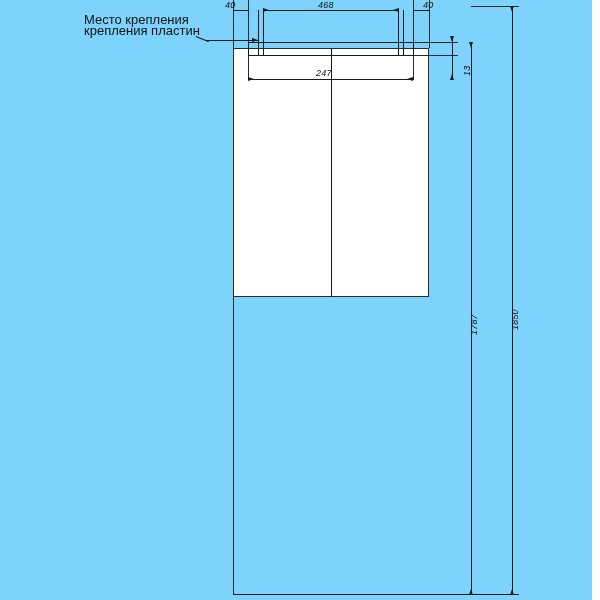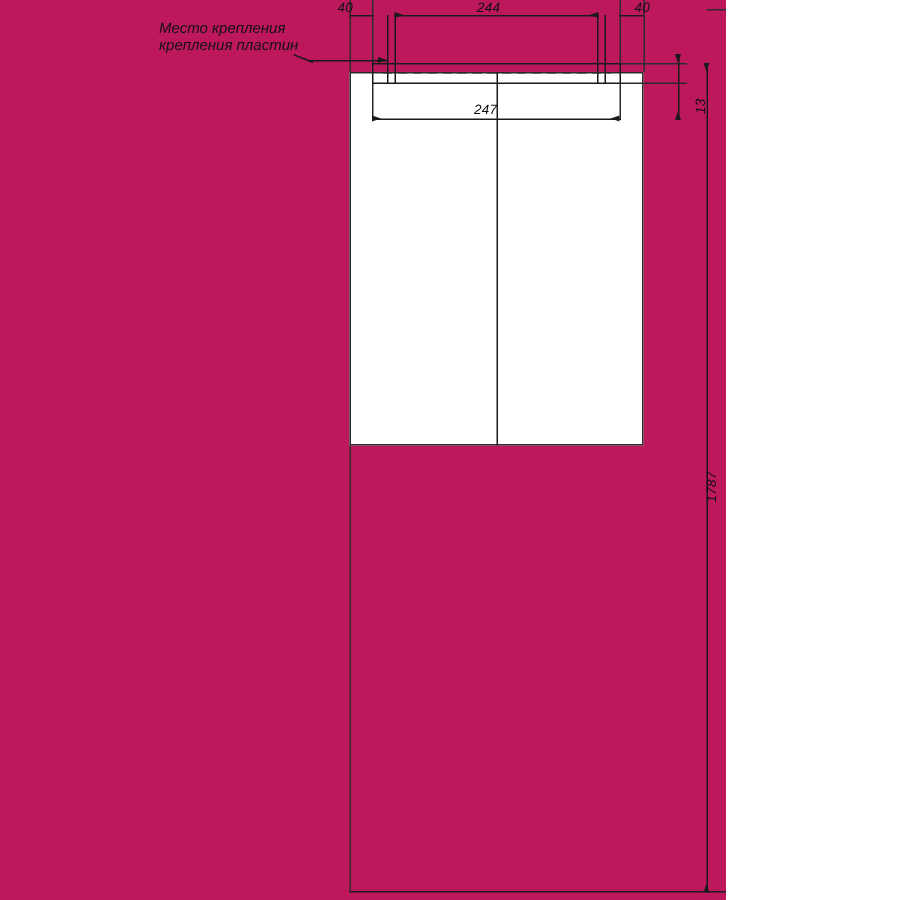--- a/index.html
+++ b/index.html
@@ -2,23 +2,23 @@
 <html><head>
 <meta charset="utf-8">
 <style>
   html, body {
     margin: 0;
     padding: 0;
     background: #ffffff;
   }
   #canvas {
     position: relative;
-    width: 484px;
+    width: 592px;
     height: 600px;
-    background: #be185d;
+    background: #7dd3fc;
     font-family: "Liberation Sans", sans-serif;
     overflow: hidden;
   }
   .line {
     position: absolute;
     background: #1a1a1a;
   }
   .h { height: 1px; }
   .v { width: 1px; }
   .thin { background: #2b2b2b; }
@@ -29,26 +29,24 @@
     font-style: italic;
     white-space: nowrap;
     letter-spacing: 0.2px;
   }
   .dim-text.vert {
     transform-origin: 0 0;
     transform: rotate(-90deg);
   }
   .note {
     position: absolute;
-    font-size: 10px;
-    font-style: italic;
+    font-size: 13px;
     color: #111111;
     line-height: 11px;
     white-space: nowrap;
-    margin-left: 22px;
   }
   .arrow {
     position: absolute;
     width: 0; height: 0;
   }
   .arrow.left {
     border-top: 2.5px solid transparent;
     border-bottom: 2.5px solid transparent;
     border-right: 6px solid #1a1a1a;
   }
@@ -112,21 +110,21 @@
   <div class="line v thin" style="left:429px; top:0px; height:48px;"></div>
 
   <div class="line h" style="left:233px; top:10px; width:16px;"></div>
   <div class="line h" style="left:263px; top:10px; width:136px;"></div>
   <div class="line h" style="left:413px; top:10px; width:16px;"></div>
 
   <div class="arrow right" style="left:263px; top:7.5px;"></div>
   <div class="arrow left" style="left:393px; top:7.5px;"></div>
 
   <div class="dim-text" style="left:225px; top:0px;">40</div>
-  <div class="dim-text" style="left:318px; top:0px;">244</div>
+  <div class="dim-text" style="left:318px; top:0px;">468</div>
   <div class="dim-text" style="left:423px; top:0px;">40</div>
 
   <div class="line v thin" style="left:248px; top:56px; height:24px;"></div>
   <div class="line v thin" style="left:413px; top:56px; height:24px;"></div>
   <div class="line h" style="left:248px; top:79px; width:166px;"></div>
   <div class="arrow right" style="left:248px; top:76.5px;"></div>
   <div class="arrow left" style="left:407px; top:76.5px;"></div>
   <div class="dim-text" style="left:316px; top:68px;">247</div>
 
   <div class="line h thin" style="left:414px; top:42px; width:44px;"></div>

